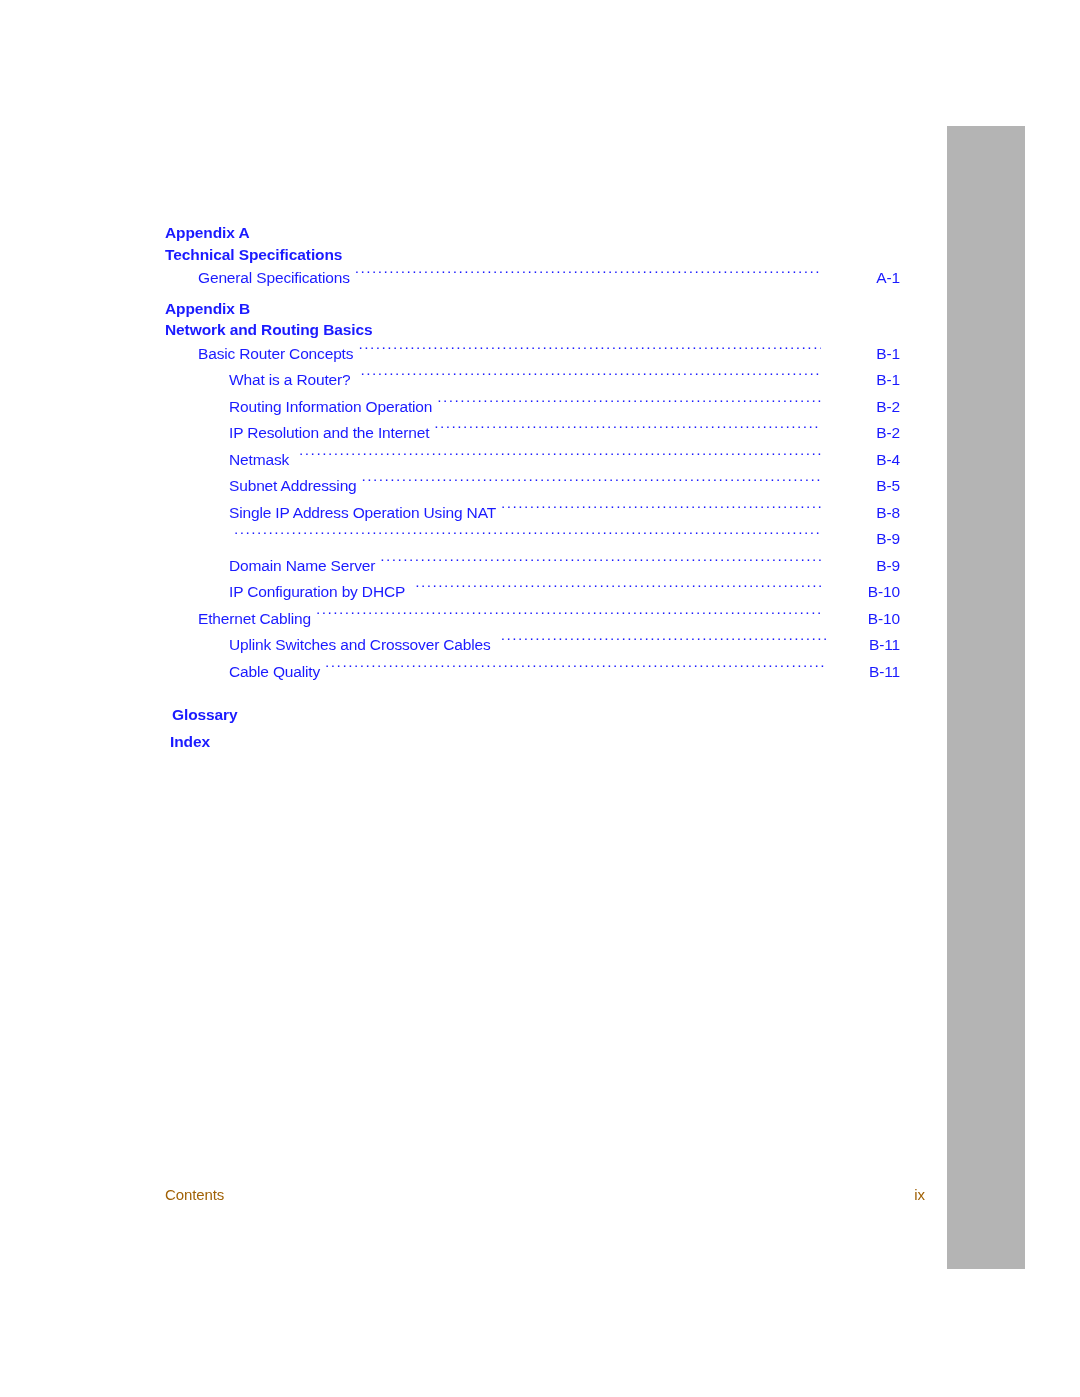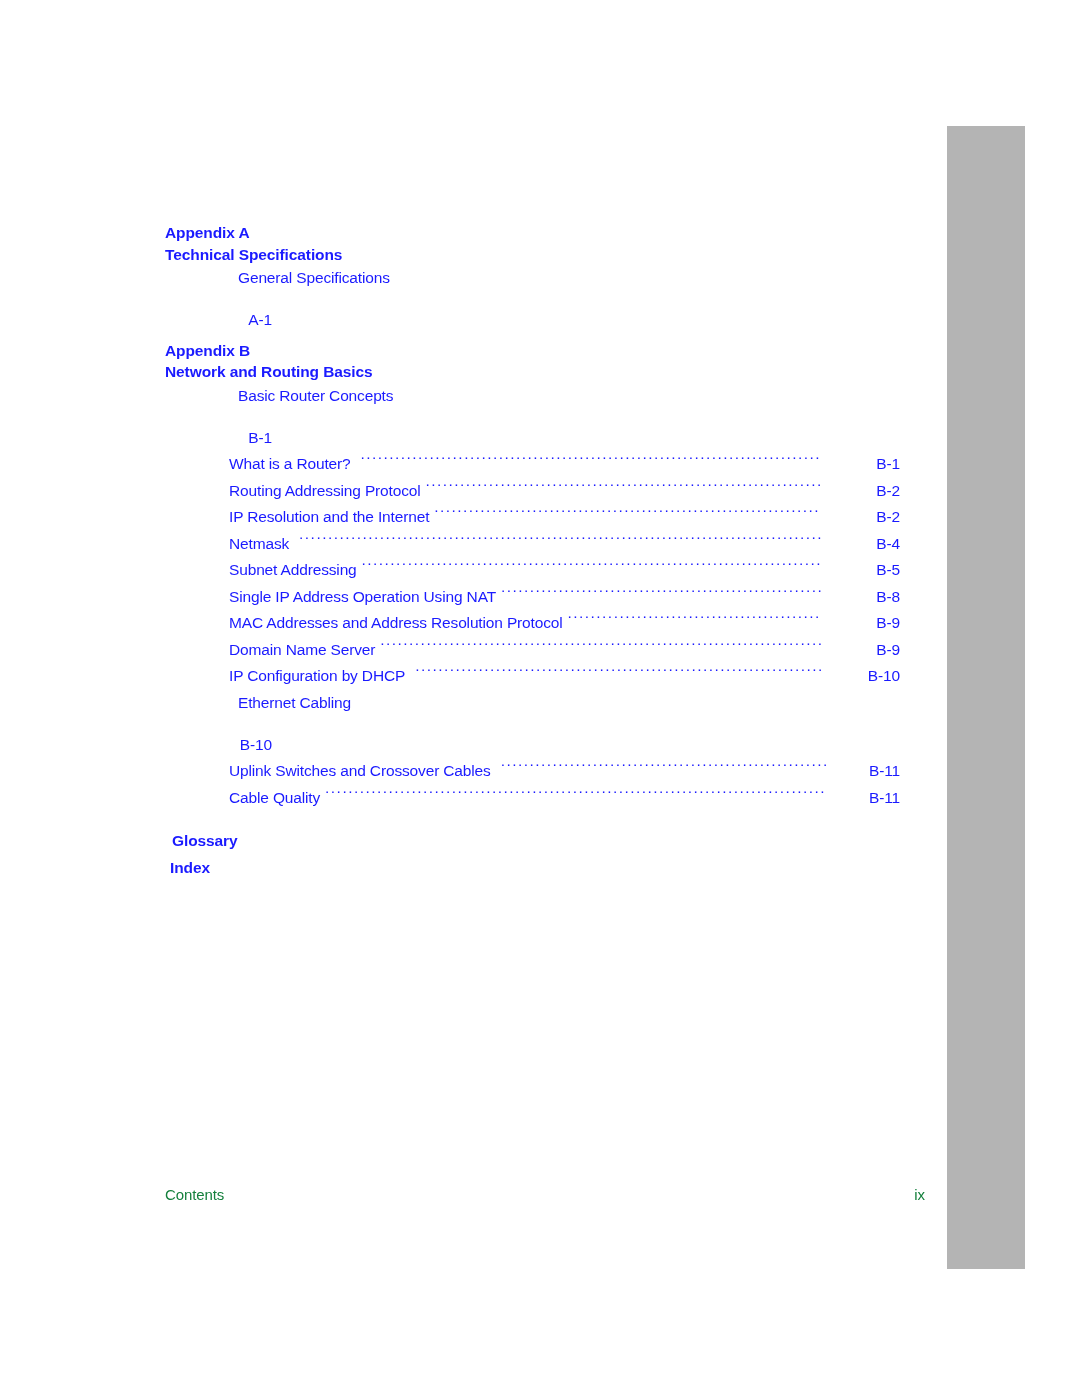--- a/index.html
+++ b/index.html
@@ -70,21 +70,21 @@
   
   .entry {
     display: flex;
     align-items: baseline;
     color: #1a1aff;
     font-size: 15.5px;
     line-height: 26.5px;
     letter-spacing: -0.15px;
     white-space: nowrap;
   }
-  .entry.lvl1 { padding-left: 33px; flex-direction: column; }
+  .entry.lvl1 { padding-left: 33px; }
   .entry.lvl2 { padding-left: 64px; }
 
   .entry .title { flex: 0 0 auto; }
 
   .entry .leader {
     flex: 1 1 auto;
     overflow: hidden;
     margin: 0 0 0 0;
     position: relative;
     height: 1em;
@@ -120,21 +120,21 @@
 
   
   .footer {
     position: absolute;
     left: 157px;
     top: 1186px;
     width: 760px;
     display: flex;
     justify-content: space-between;
     align-items: baseline;
-    color: #15803d;
+    color: #a16207;
     font-size: 15px;
     letter-spacing: -0.1px;
   }
 </style>
 </head>
 <body>
 
 <div class="page">
 
   <div class="edge-band"></div>
@@ -156,21 +156,21 @@
           <span class="title">Basic Router Concepts</span>
           <span class="leader"></span>
           <span class="pageno">B-1</span>
         </div>
         <div class="entry lvl2 wide-pre">
           <span class="title">What is a Router?</span>
           <span class="leader"></span>
           <span class="pageno">B-1</span>
         </div>
         <div class="entry lvl2">
-          <span class="title">Routing Addressing Protocol</span>
+          <span class="title">Routing Information Operation</span>
           <span class="leader"></span>
           <span class="pageno">B-2</span>
         </div>
         <div class="entry lvl2">
           <span class="title">IP Resolution and the Internet</span>
           <span class="leader"></span>
           <span class="pageno">B-2</span>
         </div>
         <div class="entry lvl2 wide-pre">
           <span class="title">Netmask</span>
@@ -181,21 +181,20 @@
           <span class="title">Subnet Addressing</span>
           <span class="leader"></span>
           <span class="pageno">B-5</span>
         </div>
         <div class="entry lvl2">
           <span class="title">Single IP Address Operation Using NAT</span>
           <span class="leader"></span>
           <span class="pageno">B-8</span>
         </div>
         <div class="entry lvl2">
-          <span class="title">MAC Addresses and Address Resolution Protocol</span>
           <span class="leader"></span>
           <span class="pageno">B-9</span>
         </div>
         <div class="entry lvl2">
           <span class="title">Domain Name Server</span>
           <span class="leader"></span>
           <span class="pageno">B-9</span>
         </div>
         <div class="entry lvl2 wide-pre">
           <span class="title">IP Configuration by DHCP</span>

